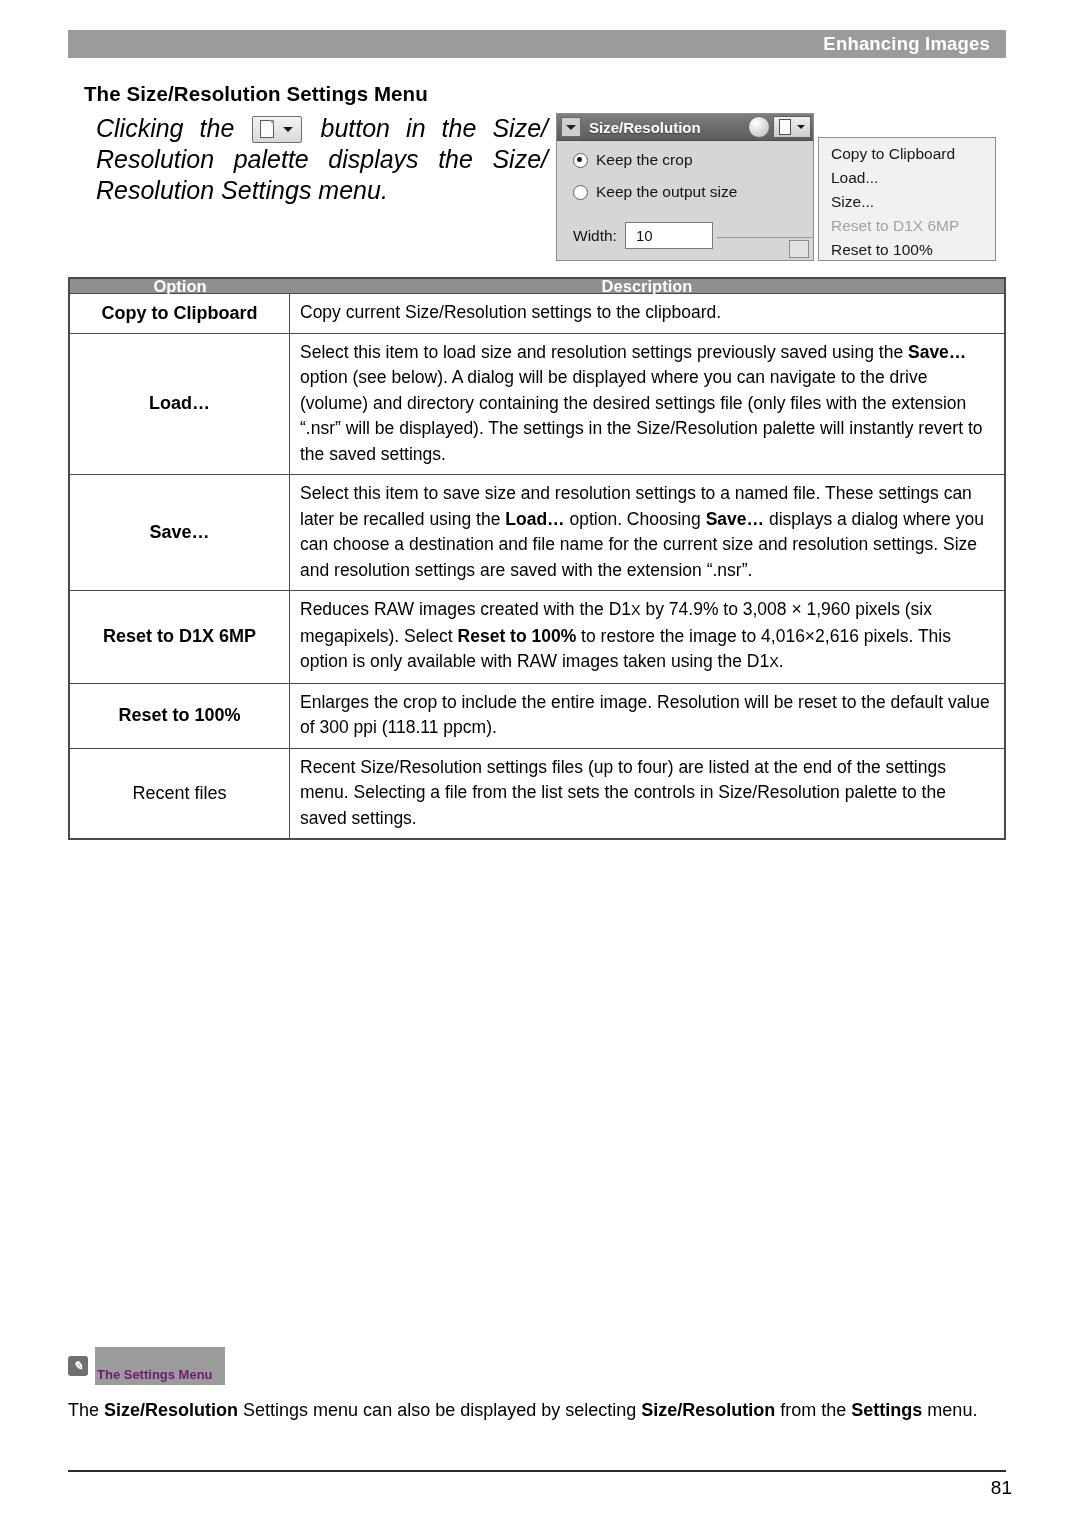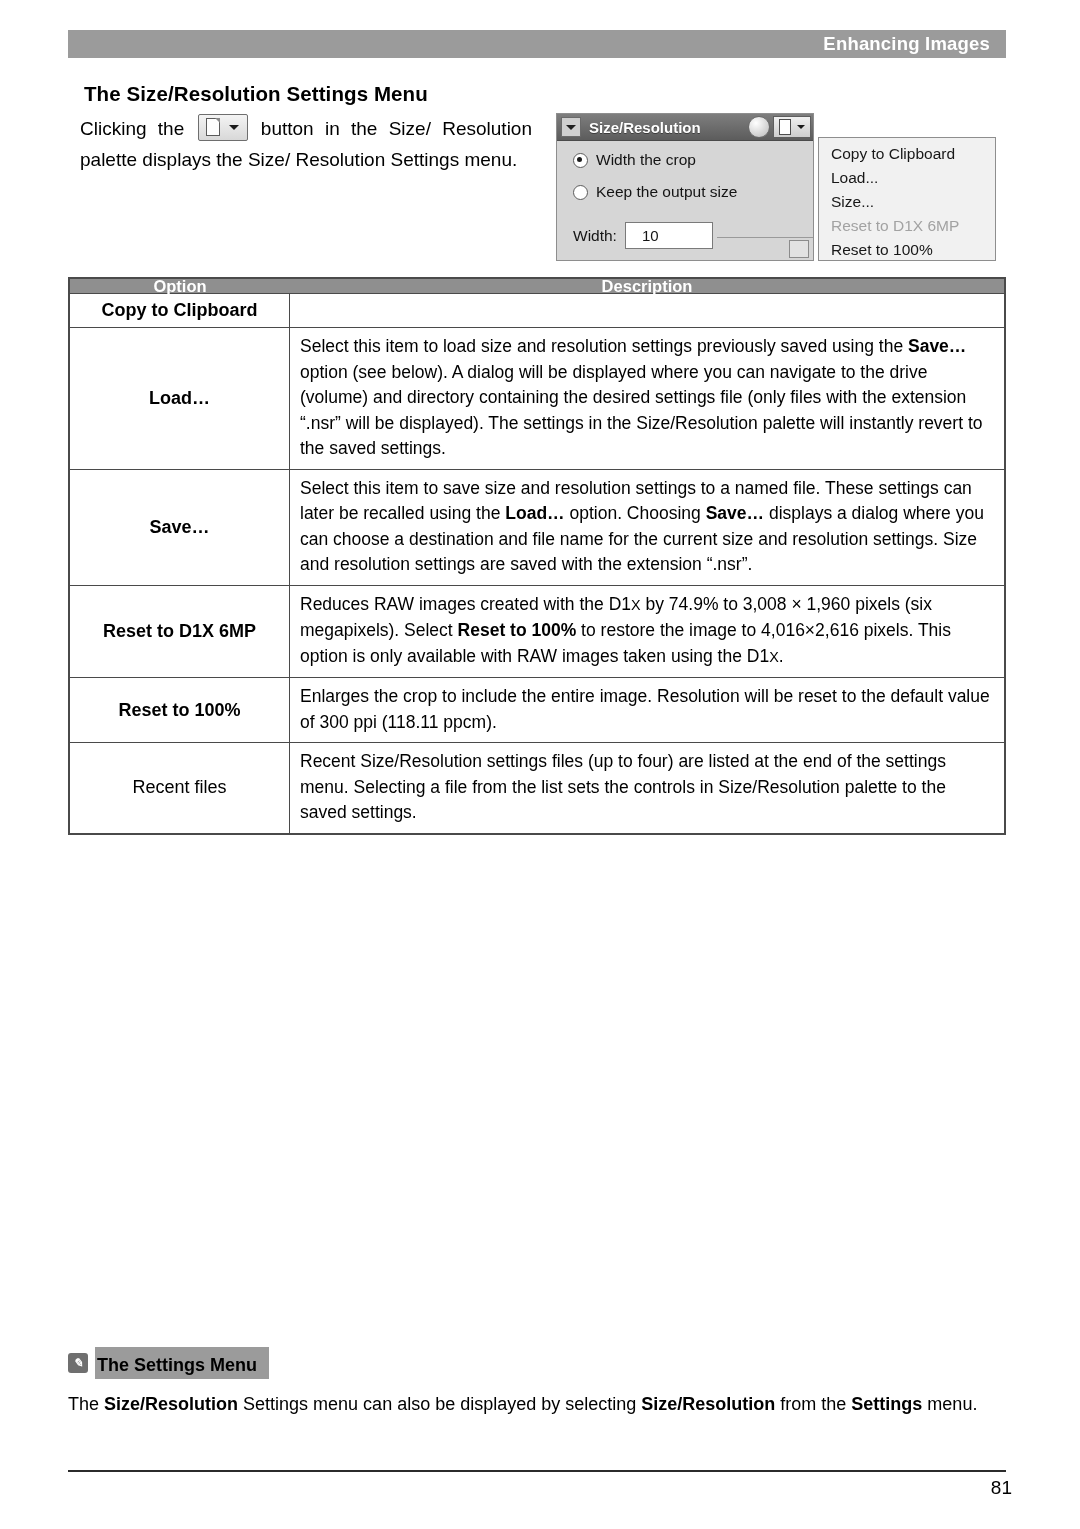--- a/index.html
+++ b/index.html
@@ -48,27 +48,28 @@
     left: 84px;
     top: 82px;
     font-size: 20.5px;
     font-weight: bold;
     letter-spacing: 0.1px;
   }
 
   
   .intro {
     position: absolute;
-    left: 80px;
+    left: 96px;
     top: 113px;
     width: 452px;
-    font-size: 19px;
+    font-size: 25px;
     line-height: 31px;
     text-align: justify;
     text-justify: inter-word;
+    font-style: italic;
   }
   .intro .btn-inline {
     display: inline-block;
     vertical-align: -6px;
     width: 48px;
     height: 25px;
     border: 1px solid #6e6e6e;
     background: linear-gradient(#f4f4f4, #d8d8d8);
     border-radius: 2px;
     position: relative;
@@ -205,21 +206,21 @@
     color: #141414;
     margin-top: 21px;
   }
   .shot-palette .field-row .lab { margin-right: 8px; }
   .shot-palette .input {
     width: 88px; height: 27px;
     background: #ffffff;
     border: 1px solid #7a7a7a;
     font-size: 15px;
     display: flex; align-items: center;
-    padding-left: 16px;
+    padding-left: 10px;
     box-sizing: border-box;
   }
   .shot-palette .stub {
     position: absolute;
     left: 160px; bottom: 0px;
     width: 96px; height: 22px;
     background: #d6d6d6;
     border-top: 1px solid #9a9a9a;
   }
   .shot-palette .stub .sm {
@@ -327,25 +328,25 @@
     color: #ffffff;
     font-size: 12px;
     display: flex;
     align-items: center;
     justify-content: center;
     margin-right: 7px;
     font-style: italic;
     font-weight: bold;
   }
   .note-title {
-    font-size: 18px;
-    font-weight: bold;
-    color: #000000;
+    font-size: 13px;
+    font-weight: bold;
+    color: #701a75;
     background: #9b9b9b;
-    padding: 8px 12px 3px 2px;
+    padding: 20px 12px 3px 2px;
   }
   .note-body {
     margin-top: 12px;
     font-size: 18px;
     line-height: 27px;
     text-align: justify;
     text-justify: inter-word;
     width: 938px;
   }
   .note-body p { margin: 0; }
@@ -396,21 +397,21 @@
         <span class="tb-circle"></span>
         <span class="tb-btn">
           <span class="pg"></span>
           <span class="car"></span>
         </span>
       </span>
     </div>
     <div class="body">
       <div class="radio-row">
         <span class="radio on"></span>
-        <span>Width the crop</span>
+        <span>Keep the crop</span>
       </div>
       <div class="radio-row">
         <span class="radio"></span>
         <span>Keep the output size</span>
       </div>
       <div class="field-row">
         <span class="lab">Width:</span>
         <span class="input">10</span>
       </div>
     </div>
@@ -428,20 +429,23 @@
   </div>
 
   <div class="table">
     <div class="thead">
       <div class="c1">Option</div>
       <div class="c2">Description</div>
     </div>
 
     <div class="trow">
       <div class="c1">Copy to Clipboard</div>
+      <div class="c2">
+        <p>Copy current Size/Resolution settings to the clipboard.</p>
+      </div>
     </div>
 
     <div class="trow">
       <div class="c1">Load…</div>
       <div class="c2">
         <p class="last">Select this item to load size and resolution settings previously saved using the <b>Save…</b> option (see below). A dialog will be displayed where you can navigate to the drive (volume) and directory containing the desired settings file (only files with the extension “.nsr” will be displayed). The settings in the Size/Resolution palette will instantly revert to the saved settings.</p>
       </div>
     </div>
 
     <div class="trow">

